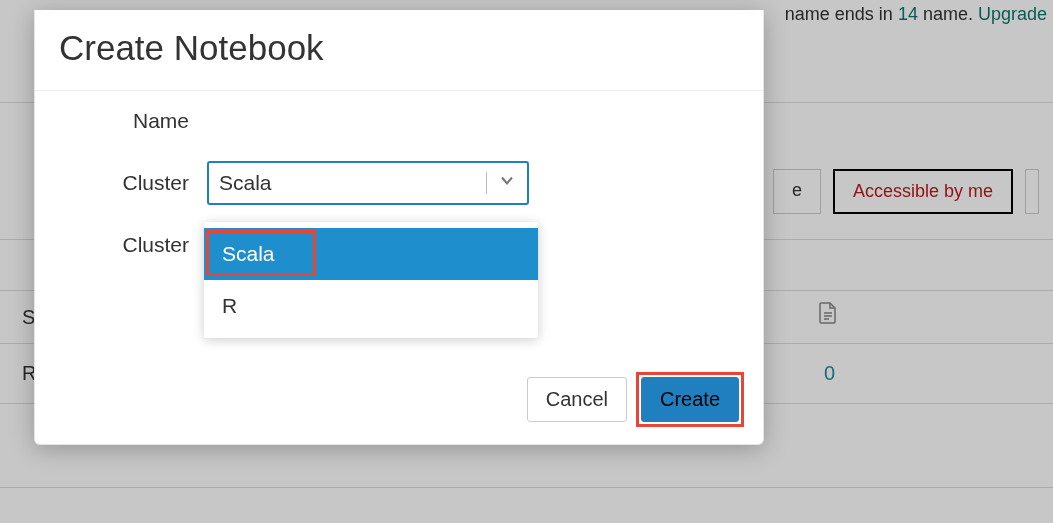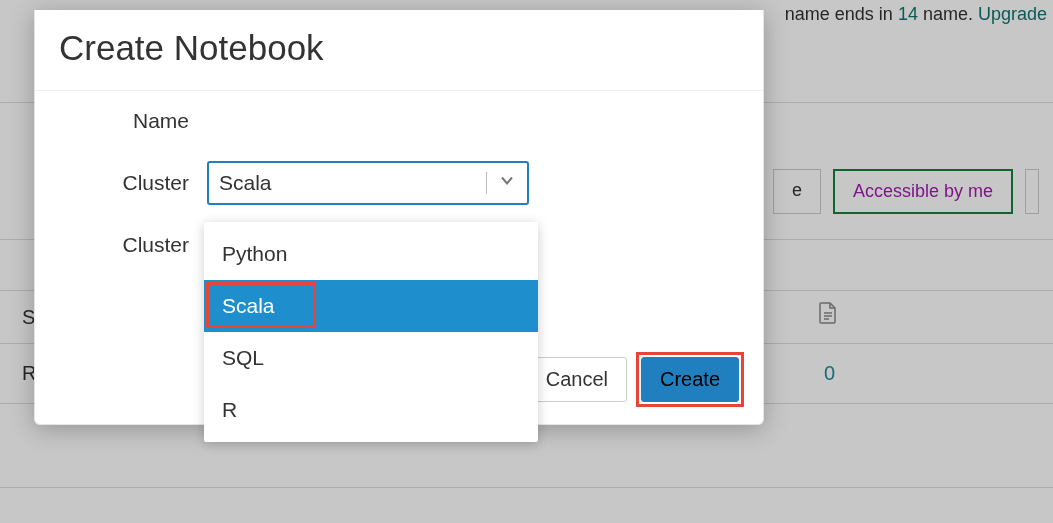--- a/index.html
+++ b/index.html
@@ -30,21 +30,21 @@
     .bg-mid {
       position: absolute; top: 102px; left: 0; right: 0;
       border-top: 1px solid #ddd; border-bottom: 1px solid #ddd;
       height: 138px; background: #fff;
     }
     .bg-btns { position: absolute; right: 14px; top: 66px; display: flex; gap: 12px; }
     .bg-chip {
       padding: 10px 18px; border: 1px solid #ccc; background: #fff;
       font-size: 18px; color: #333;
     }
-    .bg-chip.sel { border: 2px solid #15803d; color: #a21caf; }
+    .bg-chip.sel { border: 2px solid #000000; color: #b91c1c; }
     .bg-tablehead {
       position: absolute; top: 290px; left: 0; right: 0;
       border-top: 1px solid #ddd; border-bottom: 1px solid #ddd;
       height: 54px;
     }
     .bg-tablerow {
       position: absolute; top: 344px; left: 0; right: 0;
       border-bottom: 1px solid #ddd; height: 60px;
     }
     .bg-s { position: absolute; left: 22px; top: 306px; font-size: 20px; font-weight: 500; }
@@ -121,21 +121,21 @@
       border: 3px solid #e84537; pointer-events: none;
     }
 
     .modal-actions {
       display: flex; justify-content: flex-end; gap: 14px;
       padding: 0 24px 8px 24px;
       margin-top: 100px;
     }
     .btn {
       padding: 10px 18px; font-size: 20px; border-radius: 3px;
-      cursor: pointer; border: 1px solid #ccc; background: #fff; color: #333;
+      cursor: pointer; border: 1px solid #ccc; background: #fff; color: #333; margin-top: 20px;
     }
     .btn-primary {
       background: #1f7fbf; color: #000000; border: 1px solid #1f7fbf;
       position: relative;
     }
     .create-redbox {
       position: absolute; left: -6px; top: -6px; right: -6px; bottom: -6px;
       border: 3px solid #e84537; pointer-events: none;
     }
   </style>
@@ -202,20 +202,18 @@
   <div class="modal-actions">
     <button class="btn">Cancel</button>
     <button class="btn btn-primary">
       <span>Create</span>
       <span class="create-redbox"></span>
     </button>
   </div>
 </div>
 
 <div class="options">
-  <div class="opt">Python</div>
   <div class="opt selected">
     <span>Scala</span>
     <span class="redbox"></span>
   </div>
-  <div class="opt">SQL</div>
   <div class="opt">R</div>
 </div>
 
 </body></html>

